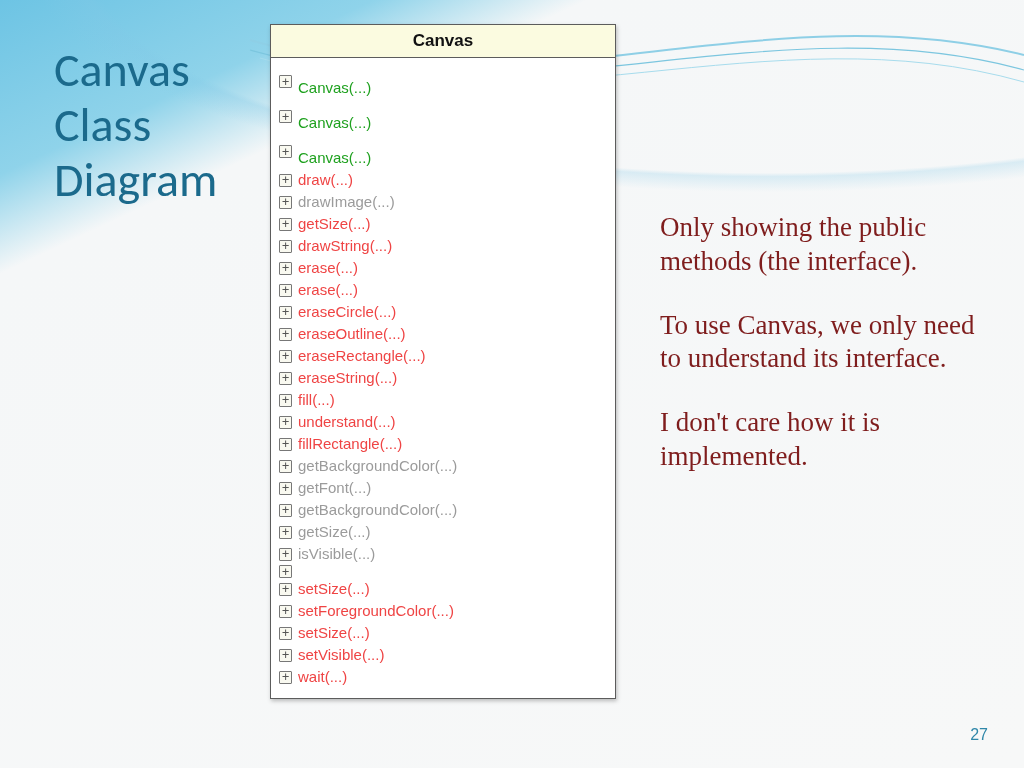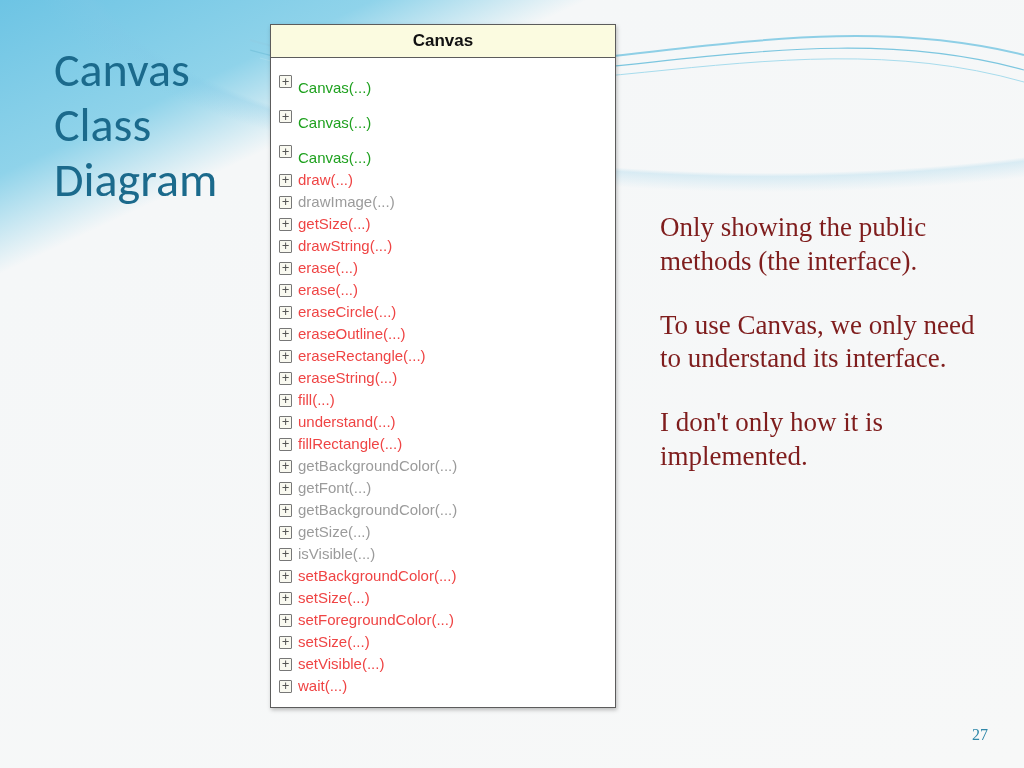--- a/index.html
+++ b/index.html
@@ -87,21 +87,21 @@
     font-size: 27px;
     line-height: 1.25;
     color: #7f1d1d;
   }
   .body-text p { margin-bottom: 30px; }
 
   .page-number {
     position: absolute;
     right: 36px;
     bottom: 24px;
-    font-family: Liberation Serif, serif;
+    font-family: Liberation Sans, sans-serif;
     font-size: 16px;
     color: #2f87a9;
   }
 </style>
 </head>
 <body>
 
 <svg class="wave" viewBox="0 0 1024 120" preserveAspectRatio="none">
   <path d="M250,40 C520,120 760,-10 1024,55" fill="none" stroke="#8ecfe6" stroke-width="2"></path>
   <path d="M250,50 C520,128 770,0 1024,70" fill="none" stroke="#7cc6df" stroke-width="1.2"></path>
@@ -196,21 +196,20 @@
       <div class="method-row">
         <span class="expand-icon">+</span>
         <span class="m-inherited">getSize(...)</span>
       </div>
       <div class="method-row">
         <span class="expand-icon">+</span>
         <span class="m-inherited">isVisible(...)</span>
       </div>
       <div class="method-row">
         <span class="expand-icon">+</span>
-        <span class="m-normal">setBackgroundColor(...)</span>
       </div>
       <div class="method-row">
         <span class="expand-icon">+</span>
         <span class="m-normal">setSize(...)</span>
       </div>
       <div class="method-row">
         <span class="expand-icon">+</span>
         <span class="m-normal">setForegroundColor(...)</span>
       </div>
       <div class="method-row">
@@ -224,16 +223,16 @@
       <div class="method-row">
         <span class="expand-icon">+</span>
         <span class="m-normal">wait(...)</span>
       </div>
     </div>
 </div>
 
 <div class="body-text">
   <p>Only showing the public methods (the interface).</p>
   <p>To use Canvas, we only need to understand its interface.</p>
-  <p>I don't only how it is implemented.</p>
+  <p>I don't care how it is implemented.</p>
 </div>
 
 <div class="page-number">27</div>
 
 </body></html>

